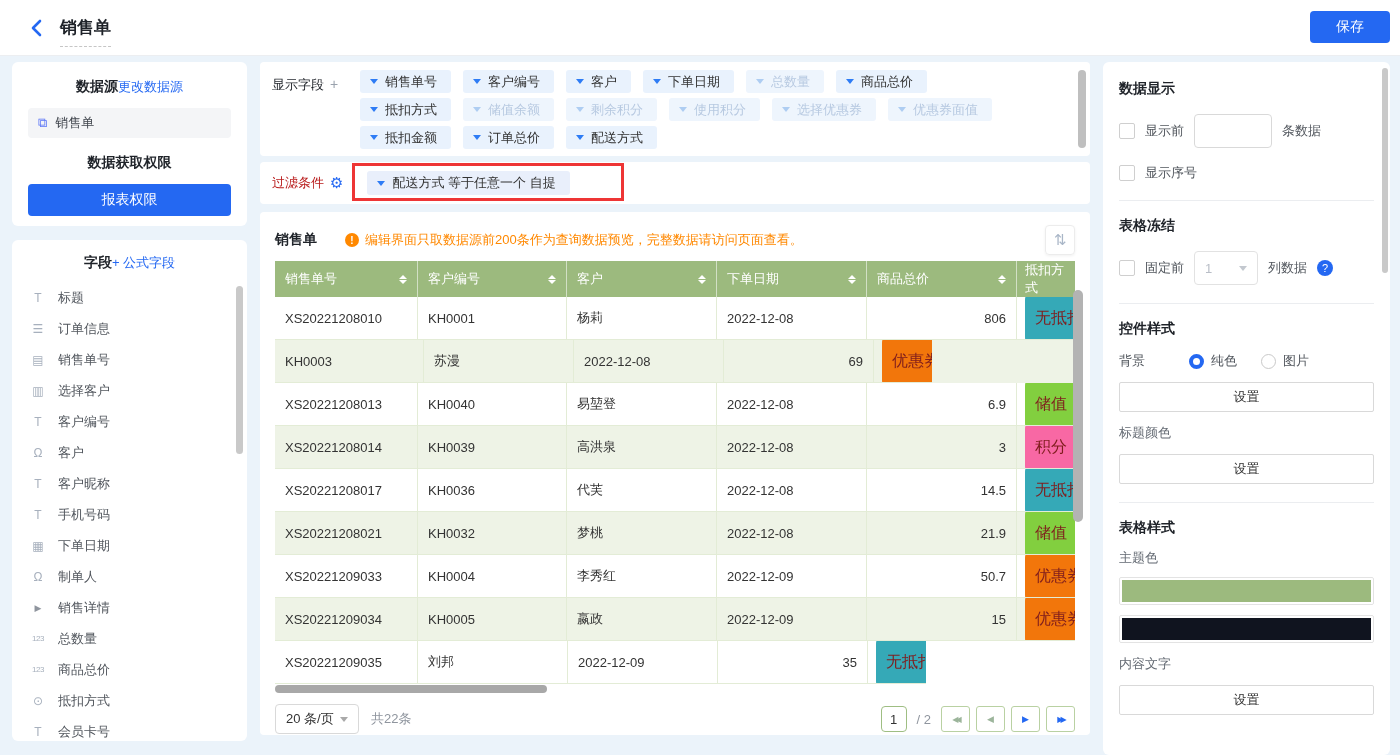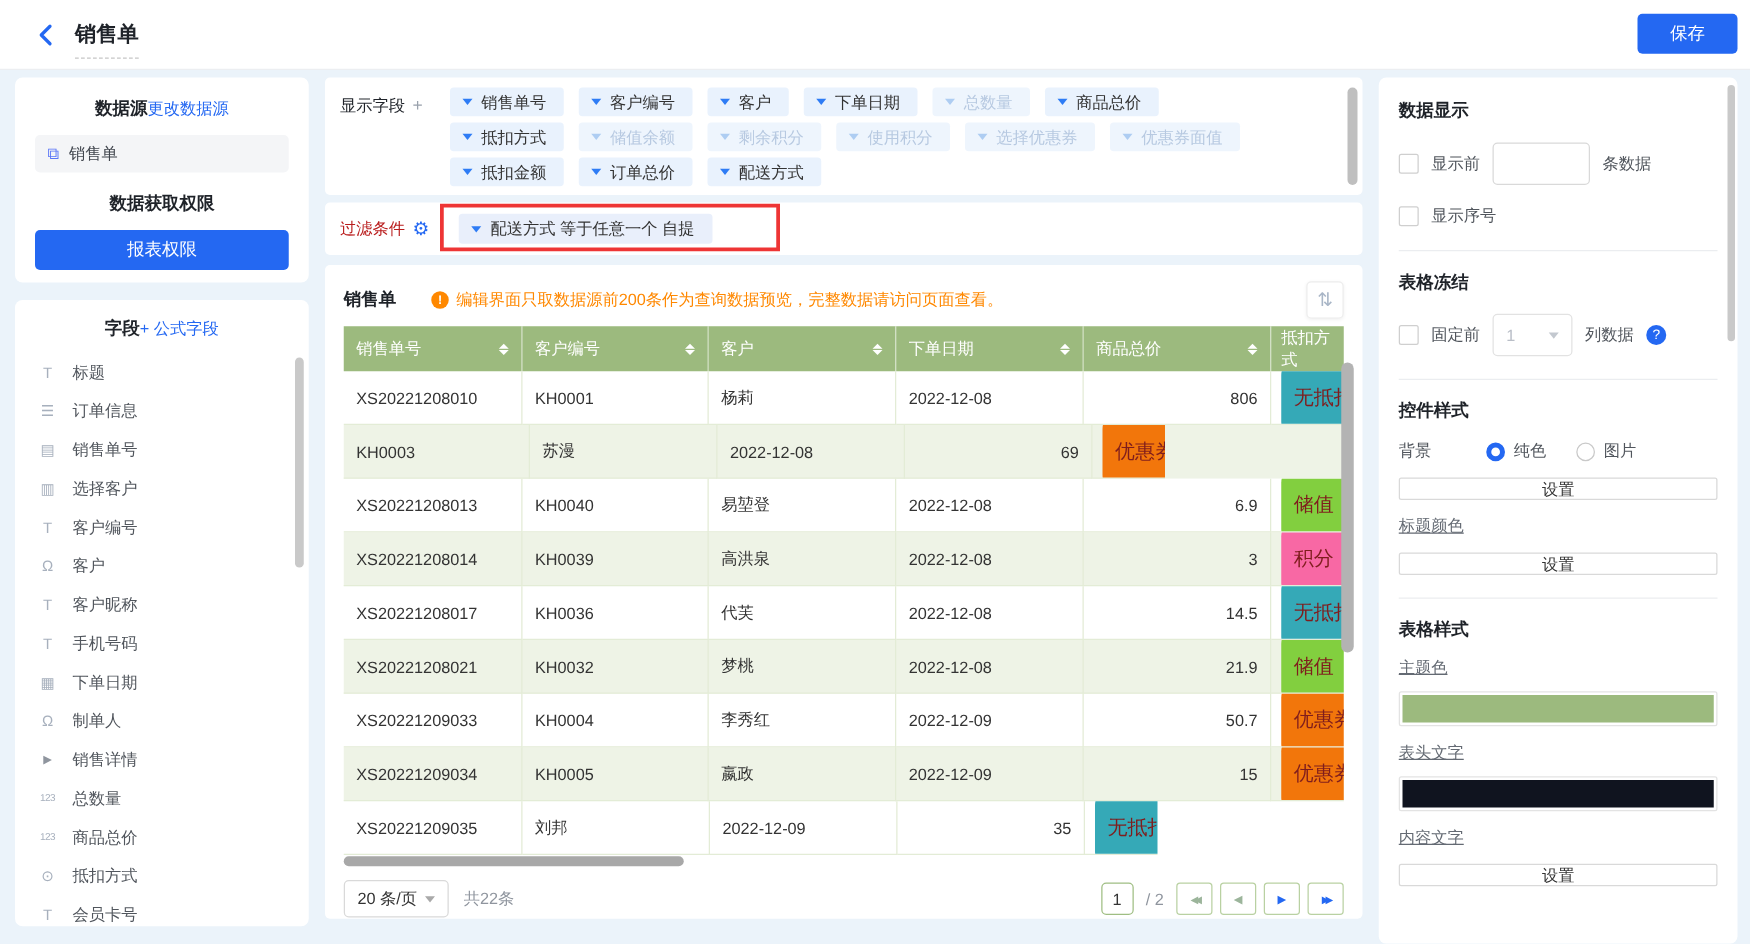--- a/index.html
+++ b/index.html
@@ -96,22 +96,22 @@
   .checkbox { width:16px; height:16px; border:1.5px solid #cfcfcf; border-radius:2px; background:#fff; flex:none; cursor:pointer; }
   .mini-input { width:78px; height:34px; border:1px solid #d9d9d9; border-radius:4px; background:#fff; }
   .mini-select { width:64px; height:34px; border:1px solid #e2e2e2; border-radius:4px; background:#fff; display:flex; align-items:center; justify-content:space-between; padding:0 10px; color:#b9bec7; cursor:pointer; }
   .help-dot { width:16px; height:16px; border-radius:50%; background:#2468f2; color:#fff; font-size:11px; display:inline-flex; align-items:center; justify-content:center; cursor:pointer; }
   .divider { border:none; border-top:1px solid #ebedf0; margin:18px 0 16px; }
   .inline-row { display:flex; align-items:center; margin-top:14px; font-size:13px; color:#51565d; }
   .radio { width:15px; height:15px; border-radius:50%; background:#fff; flex:none; cursor:pointer; }
   .radio.sel { border:4.5px solid #2468f2; }
   .radio.unsel { border:1.5px solid #c9c9c9; }
   .radio-label { margin-left:7px;text-align:right; }
-  .set-btn { width:100%; height:18px; background:#fff; border:1px solid #d9d9d9; border-radius:2px; font-size:13px; color:#333; margin-top:12px; cursor:pointer; }
-  .sub-label { margin-top:12px; font-size:13px; color:#646a73;text-decoration:underline; }
+  .set-btn { width:100%; height:30px; background:#fff; border:1px solid #d9d9d9; border-radius:2px; font-size:13px; color:#333; margin-top:12px; cursor:pointer; }
+  .sub-label { margin-top:12px; font-size:13px; color:#646a73; }
   .swatch { margin-top:10px; width:100%; height:28px; border:1px solid #e3e3e3; border-radius:2px; padding:2px; cursor:pointer; background:#fff; }
   .swatch .fill { width:100%; height:100%; }
 </style>
 </head>
 <body>
 
 <div id="topbar">
   <span id="back-btn">
     <svg width="20" height="20" viewBox="0 0 20 20">
         <polyline points="12,3 5,10 12,17" fill="none" stroke="#2468f2" stroke-width="2.6" stroke-linecap="round" stroke-linejoin="round"></polyline>
@@ -508,21 +508,20 @@
   <div class="sub-label">标题颜色</div>
   <button class="set-btn">设置</button>
 
   <hr class="divider">
 
   <div class="r-section-title">表格样式</div>
   <div class="sub-label">主题色</div>
   <div class="swatch">
       <div class="fill" id="theme-fill" style="background: rgb(156, 186, 126);"></div>
     </div>
-  <div class="sub-label">表头文字</div>
   <div class="swatch">
       <div class="fill" id="header-fill" style="background: rgb(16, 20, 31);"></div>
     </div>
   <div class="sub-label">内容文字</div>
   <button class="set-btn">设置</button>
   
   
 
   <div class="scroll-thumb" style="right:2px; top:6px; width:6px; height:205px;"></div>
 </div>

